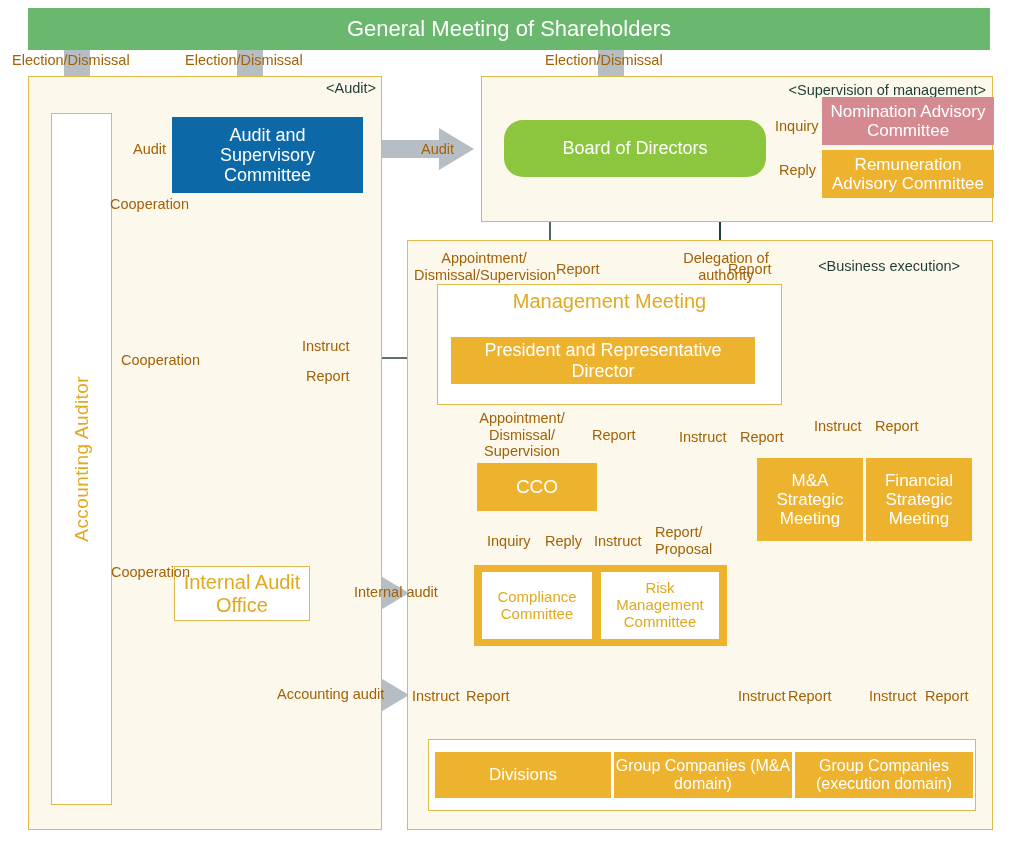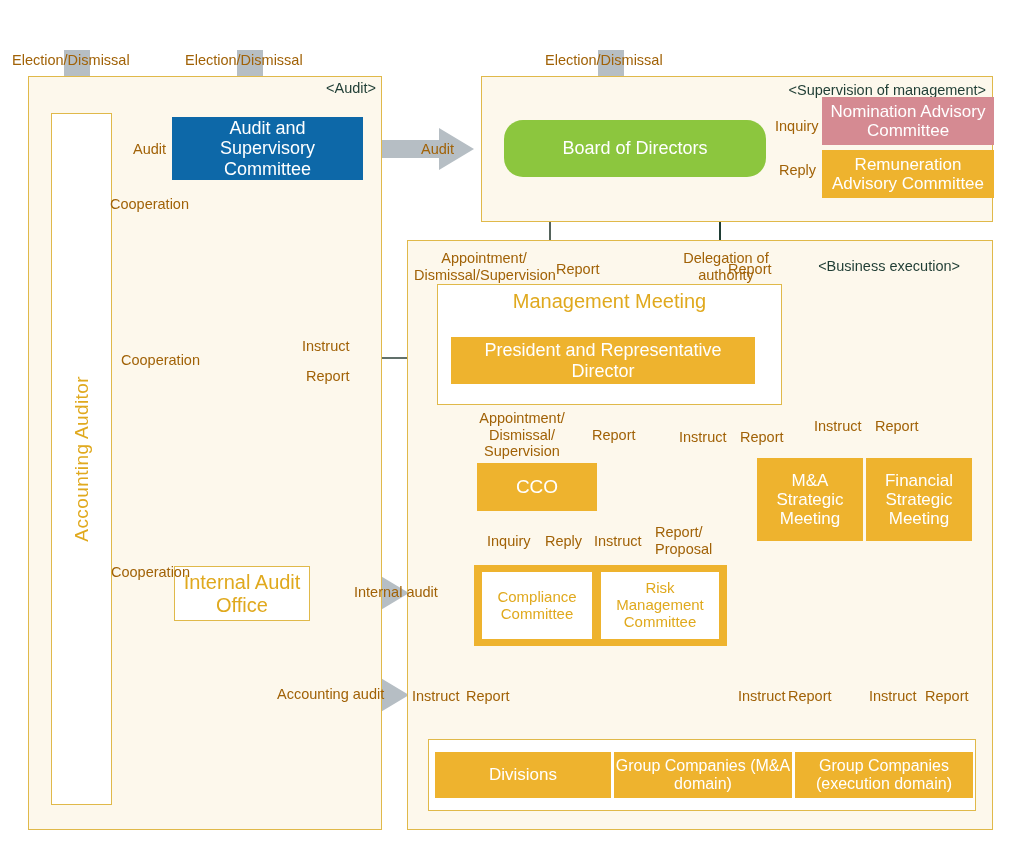--- a/index.html
+++ b/index.html
@@ -143,26 +143,27 @@
   </svg>
 
   <div class="panel" style="left:28px;top:76px;width:354px;height:754px;"></div>
   <div class="panel" style="left:481px;top:76px;width:512px;height:146px;"></div>
   <div class="panel" style="left:407px;top:240px;width:586px;height:590px;"></div>
 
   <div class="panel-title" style="left:376px;top:80px;transform:translateX(-100%);">&lt;Audit&gt;</div>
   <div class="panel-title" style="left:986px;top:82px;transform:translateX(-100%);">&lt;Supervision of management&gt;</div>
   <div class="panel-title" style="left:960px;top:258px;transform:translateX(-100%);">&lt;Business execution&gt;</div>
 
+  <div class="box banner" style="left:28px;top:8px;width:962px;height:42px;">General Meeting of Shareholders</div>
 
   <div class="box whiteplain" style="left:51px;top:113px;width:61px;height:692px;">
     <span class="vert">Accounting Auditor</span>
   </div>
 
-  <div class="box blue" style="left:172px;top:117px;width:191px;height:63px;padding:0 8px;">Audit and Supervisory Committee</div>
+  <div class="box blue" style="left:172px;top:117px;width:191px;height:76px;padding:0 8px;">Audit and Supervisory Committee</div>
 
   <div class="box whitebox" style="left:174px;top:566px;width:136px;height:55px;font-size:20px;">Internal Audit Office</div>
 
   <div class="box bgreen" style="left:504px;top:120px;width:262px;height:57px;">Board of Directors</div>
 
   <div class="box pink" style="left:822px;top:97px;width:172px;height:48px;padding:1px 6px;">Nomination Advisory Committee</div>
   <div class="box amber" style="left:822px;top:150px;width:172px;height:48px;padding:0 6px;">Remuneration Advisory Committee</div>
 
   <div class="box whiteplain" style="left:437px;top:284px;width:345px;height:121px;display:block;">
     <div style="color:#e0a91e;font-size:20px;text-align:center;padding-top:5px;line-height:1.12;">Management Meeting</div>

